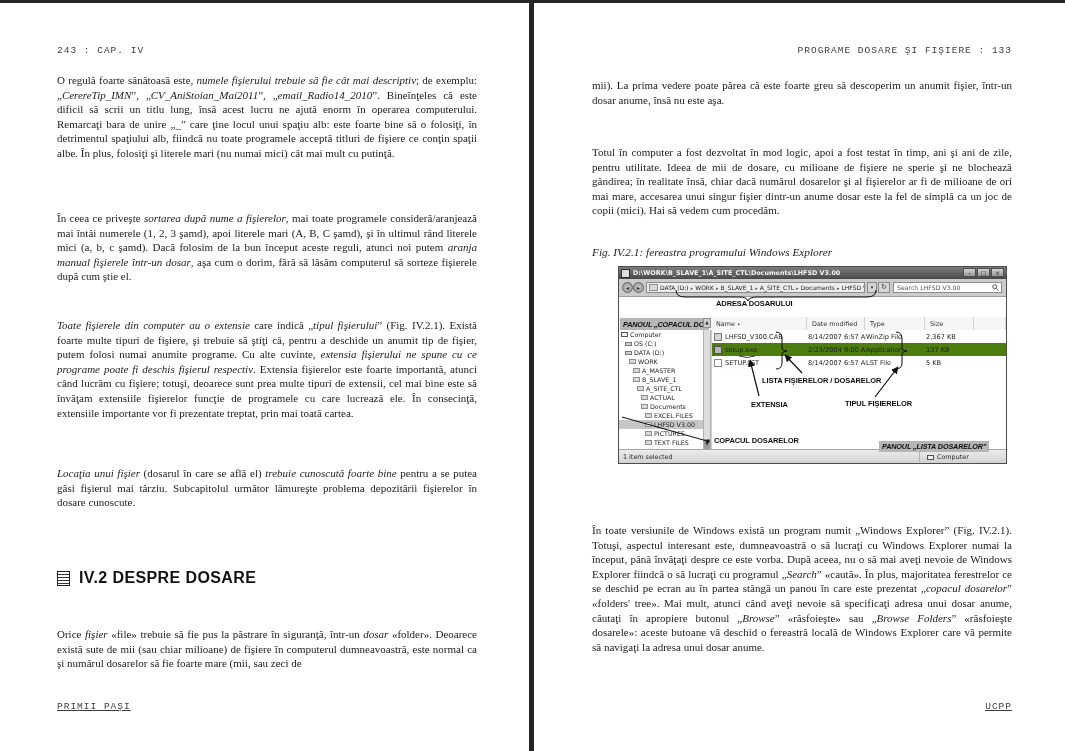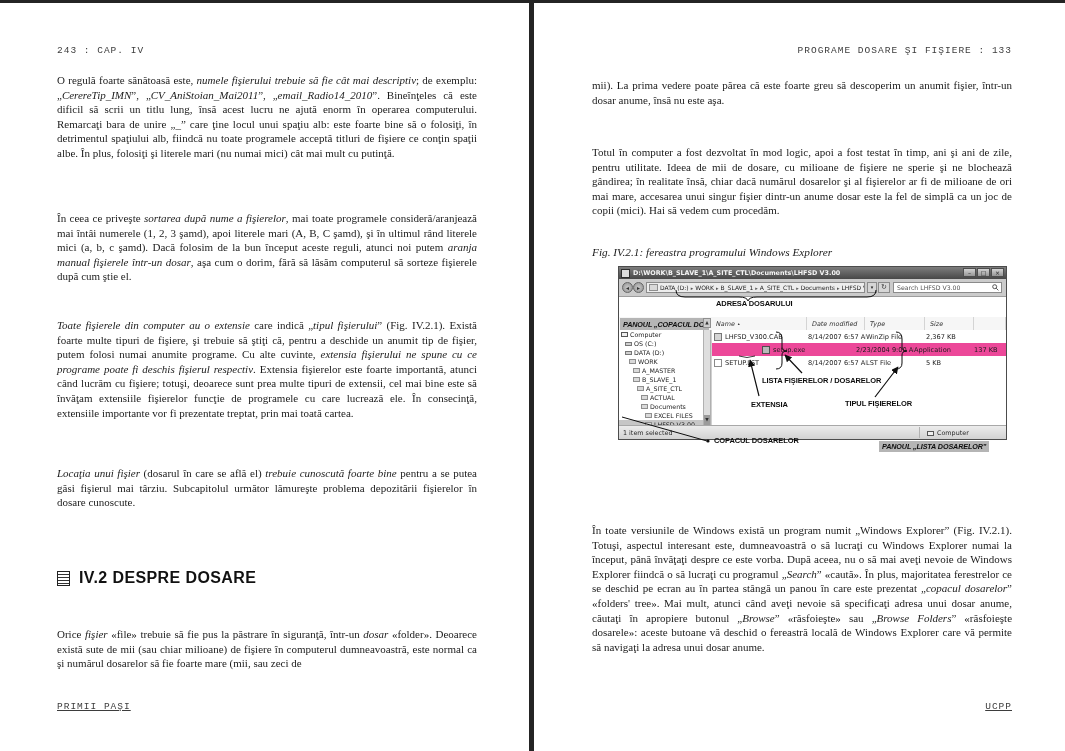--- a/index.html
+++ b/index.html
@@ -19,21 +19,21 @@
   .par{position:absolute;left:57px;width:420px;font-size:11px;line-height:14.6px;
        text-align:justify;color:#1b1b1b;margin:0;}
   .par em{font-style:italic;}
   .caption{position:absolute;left:57px;width:420px;font-size:11.3px;font-style:italic;}
   .sec-heading{position:absolute;left:57px;display:flex;align-items:center;gap:9px;
                font-family:"Liberation Sans",sans-serif;font-weight:bold;font-size:16px;
                letter-spacing:.4px;color:#111;}
   .sec-icon{display:inline-block;width:11px;height:13px;border:1.5px solid #222;
             background:repeating-linear-gradient(#fff 0 2px,#333 2px 3px);}
   
-  .explorer{position:absolute;left:83px;top:266px;width:389px;height:174px;
+  .explorer{position:absolute;left:83px;top:266px;width:389px;height:198px;
             border:1px solid #4c4c4c;background:#fff;box-sizing:border-box;
             font-family:"DejaVu Sans",sans-serif;font-size:6.8px;color:#1c1c1c;}
   .x-title{position:absolute;left:0;top:0;right:0;height:12px;
            background:linear-gradient(#7d7d7d,#474747);display:flex;align-items:center;}
   .x-title-ic{width:7px;height:7px;background:#ddd;border:1px solid #2e2e2e;margin:0 3px 0 2px;flex:none;}
   .x-title-text{color:#f5f5f5;font-weight:bold;font-size:6.4px;white-space:nowrap;overflow:hidden;}
   .x-btns{position:absolute;right:2px;top:1px;display:flex;gap:1px;}
   .x-btn{width:13px;height:9px;background:linear-gradient(#d2d2d2,#969696);border:1px solid #4e4e4e;
          font-size:6px;line-height:8px;text-align:center;color:#1c1c1c;box-sizing:border-box;}
   .x-addr{position:absolute;left:0;top:12px;right:0;height:17px;background:#cbcbcb;border-bottom:1px solid #9d9d9d;}
@@ -68,37 +68,37 @@
   .x-help{width:8px;height:8px;border-radius:50%;border:1px solid #6f6f6f;background:#d9d9d9;
           font-size:5.5px;line-height:7px;text-align:center;color:#222;}
   .x-headband{position:absolute;left:0;top:50px;right:0;height:13px;background:#f6f6f6;border-bottom:1px solid #cfcfcf;}
   .x-panoul-tree{position:absolute;left:1px;top:1px;width:83px;height:11px;background:#b5b5b5;
                  font-family:"Liberation Sans",sans-serif;font-weight:bold;font-style:italic;
                  font-size:6.2px;line-height:11px;letter-spacing:-0.2px;color:#0e0e0e;
                  white-space:nowrap;overflow:hidden;}
   .x-scrollup{position:absolute;left:84px;top:1px;width:8px;height:10px;background:#cecece;
               border:1px solid #8f8f8f;box-sizing:border-box;font-size:4.5px;text-align:center;line-height:8px;color:#333;}
   .x-cols{position:absolute;left:92px;top:0;right:0;height:13px;display:grid;
-          grid-template-columns:96px 58px 60px 49px auto;align-items:center;font-size:6.4px;color:#333;font-style:italic;}
+          grid-template-columns:96px 58px 60px 49px auto;align-items:center;font-size:6.4px;color:#333;}
   .x-cols .col{border-right:1px solid #d4d4d4;height:100%;display:flex;align-items:center;padding-left:5px;box-sizing:border-box;}
   .x-main{position:absolute;left:0;top:63px;right:0;bottom:13px;background:#fff;}
   .x-tree{position:absolute;left:0;top:0;width:84px;bottom:0;overflow:hidden;}
   .trow{display:flex;align-items:center;height:9px;font-size:6.3px;white-space:nowrap;}
   .trow.sel{background:#c6c6c6;}
   .tic{display:inline-block;width:7px;height:5px;margin-right:2px;flex:none;box-sizing:border-box;}
   .tic.folder{background:#d9d9d9;border:1px solid #8f8f8f;position:relative;}
   .tic.computer{background:#efefef;border:1px solid #555;}
   .tic.drive{background:#cfcfcf;border:1px solid #777;height:4px;}
   .x-vscroll{position:absolute;left:84px;top:0;width:8px;bottom:0;background:#dedede;
              border-left:1px solid #b0b0b0;border-right:1px solid #b0b0b0;box-sizing:border-box;}
   .x-scrolldn{position:absolute;left:0;right:0;bottom:1px;height:10px;background:#9b9b9b;
               font-size:4.5px;text-align:center;line-height:9px;color:#2e2e2e;}
   .x-files{position:absolute;left:92px;top:0;right:0;bottom:0;border-left:1px solid #d0d0d0;}
   .frow{display:grid;grid-template-columns:96px 58px 60px 49px;align-items:center;height:13px;font-size:6.6px;}
-  .frow.sel{background:#ec4899;padding-left:48px;}
+  .frow.sel{background:#4d7c0f;}
   .fc{white-space:nowrap;overflow:hidden;}
   .fc.name{display:flex;align-items:center;padding-left:2px;}
   .fc.size{padding-right:5px;}
   .fic{display:inline-block;width:8px;height:8px;margin-right:3px;flex:none;box-sizing:border-box;}
   .fic.cab{background:#d5d5d5;border:1px solid #777;}
   .fic.exe{background:#b9b9b9;border:1px solid #4f4f4f;}
   .fic.lst{background:#fff;border:1px solid #8a8a8a;}
   .x-status{position:absolute;left:0;bottom:0;right:0;height:13px;
             background:linear-gradient(#ececec,#d2d2d2);border-top:1px solid #a8a8a8;
             font-size:6.4px;color:#2a2a2a;}

